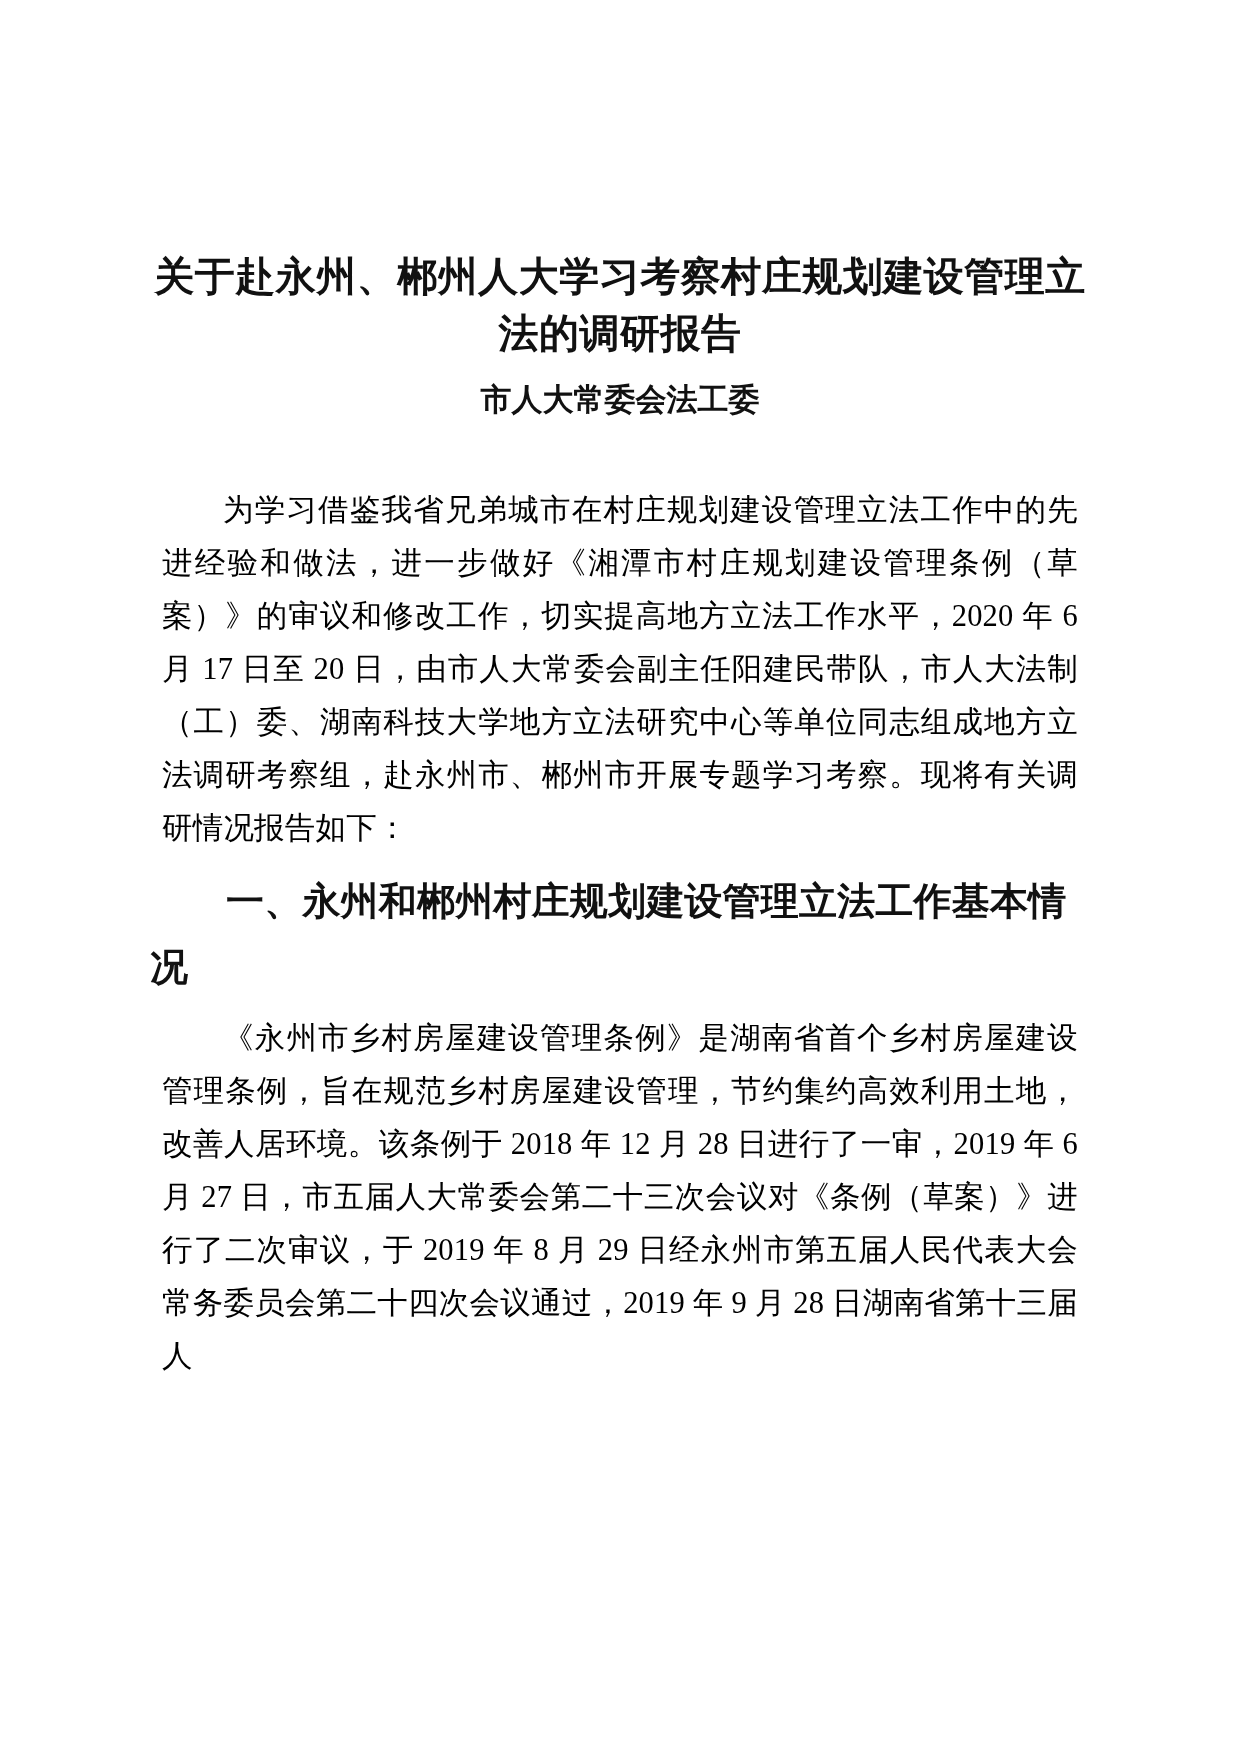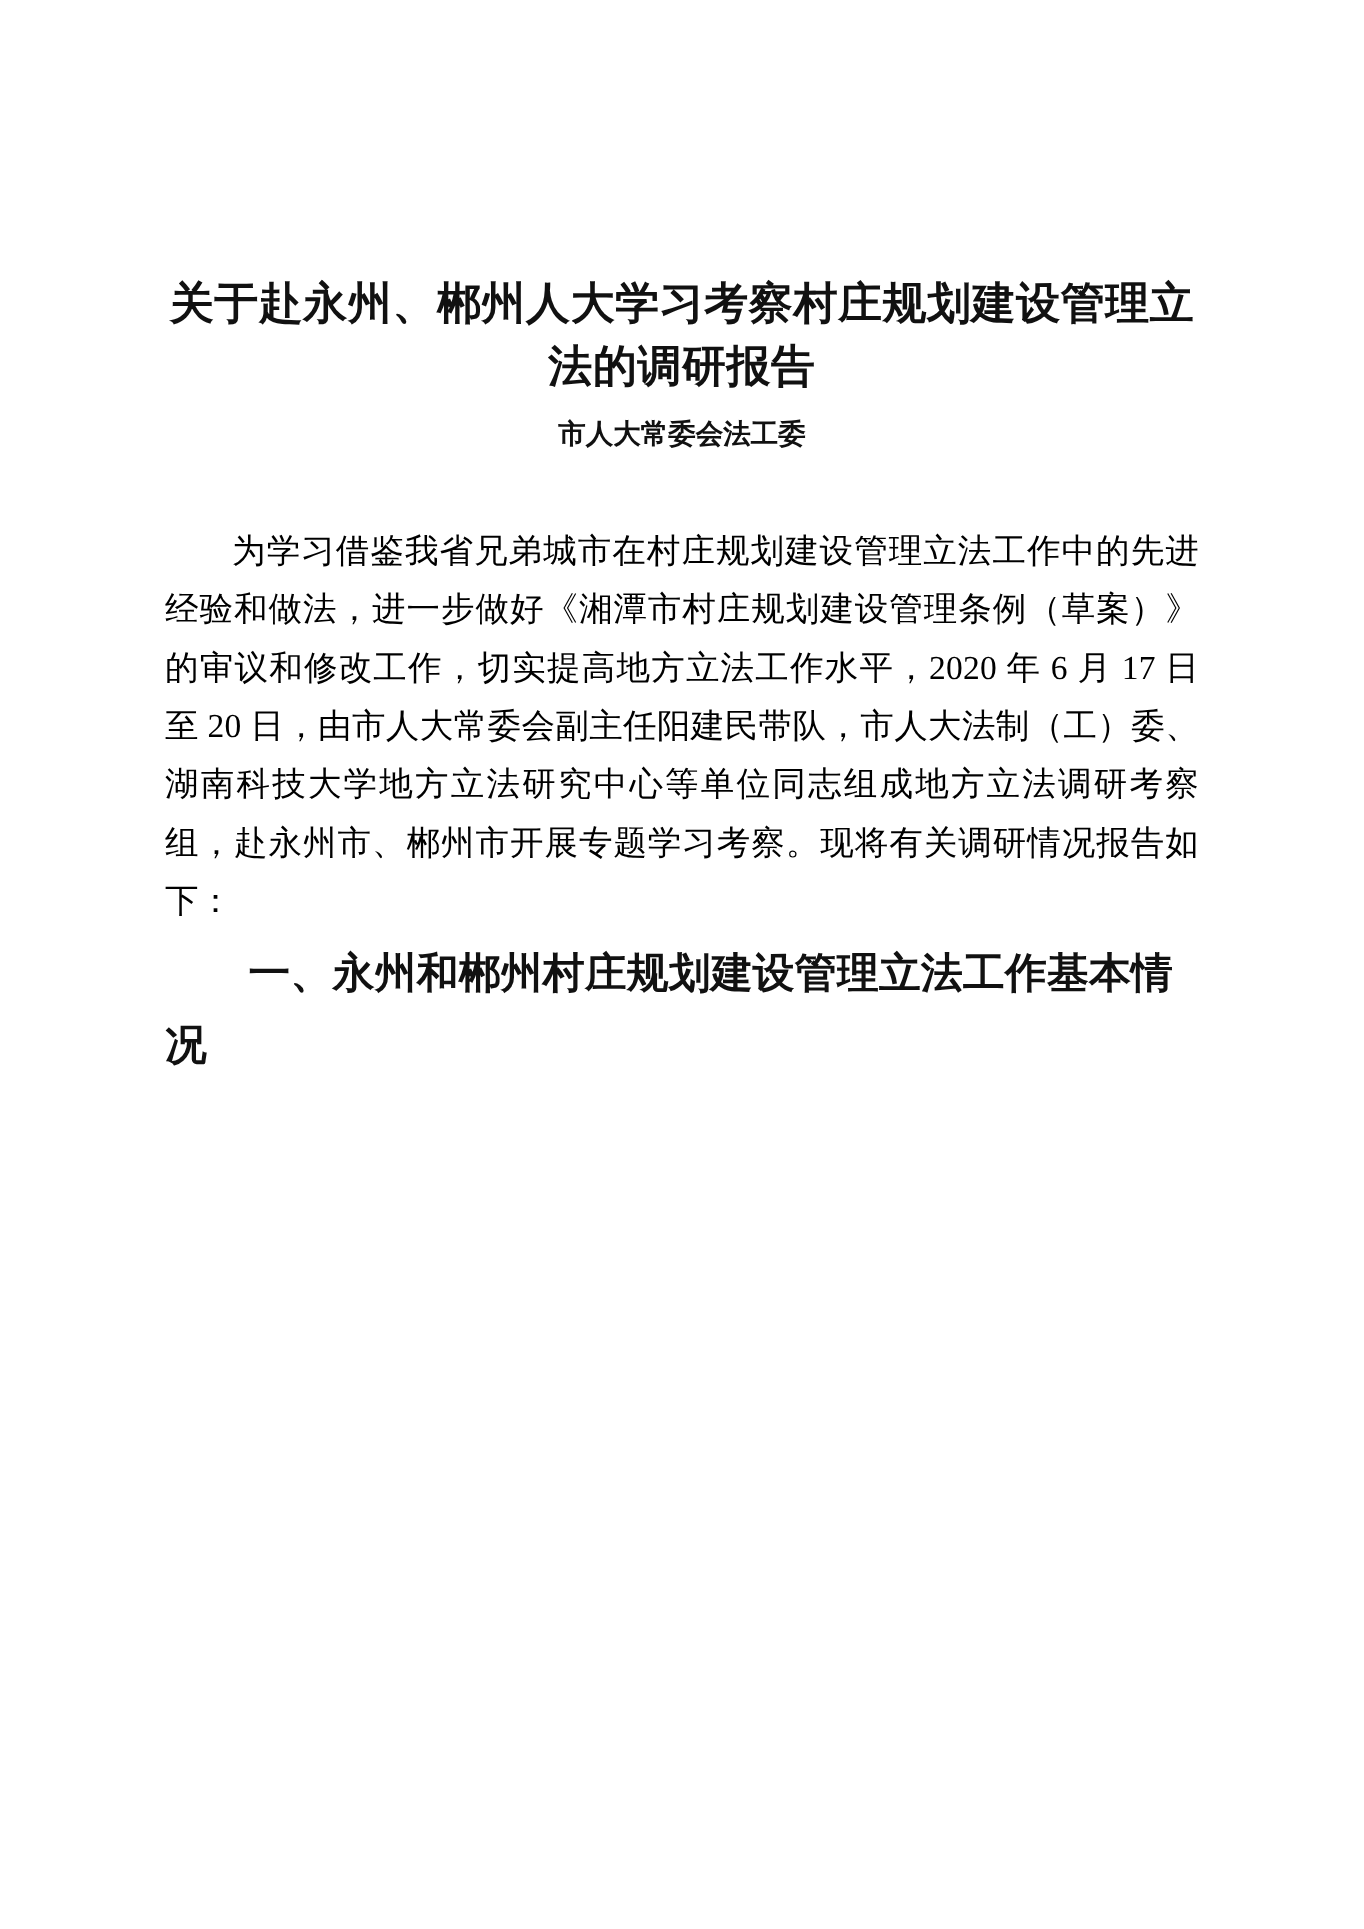--- a/index.html
+++ b/index.html
@@ -27,33 +27,33 @@
     font-size: 40px;
     line-height: 1.42;
     text-align: center;
     letter-spacing: 0.5px;
     margin: 0;
     color: #111111;
   }
   .doc-subtitle {
     font-family: "DejaVu Sans", sans-serif;
     font-weight: bold;
-    font-size: 25px;
+    font-size: 31px;
     line-height: 1.5;
     text-align: center;
     margin: 14px 0 0 0;
     color: #111111;
   }
   .body-block {
     margin-top: 62px;
   }
   p.para {
     font-size: 30.5px;
     line-height: 1.74;
-    margin: 0;
+    margin: 12px;
     text-align: justify;
     text-justify: inter-ideograph;
     text-indent: 2em;
     letter-spacing: 0.2px;
   }
   p.heading {
     font-family: "DejaVu Sans", sans-serif;
     font-weight: bold;
     font-size: 38px;
     line-height: 1.74;
@@ -70,15 +70,16 @@
 
   <h1 class="doc-title">关于赴永州、郴州人大学习考察村庄规划建设管理立法的调研报告</h1>
 
   <div class="doc-subtitle">市人大常委会法工委</div>
 
   <div class="body-block">
     <p class="para">为学习借鉴我省兄弟城市在村庄规划建设管理立法工作中的先进经验和做法，进一步做好《湘潭市村庄规划建设管理条例（草案）》的审议和修改工作，切实提高地方立法工作水平，2020 年 6 月 17 日至 20 日，由市人大常委会副主任阳建民带队，市人大法制（工）委、湖南科技大学地方立法研究中心等单位同志组成地方立法调研考察组，赴永州市、郴州市开展专题学习考察。现将有关调研情况报告如下：</p>
 
     <p class="heading">一、永州和郴州村庄规划建设管理立法工作基本情况</p>
 
+    <p class="para">《永州市乡村房屋建设管理条例》是湖南省首个乡村房屋建设管理条例，旨在规范乡村房屋建设管理，节约集约高效利用土地，改善人居环境。该条例于 2018 年 12 月 28 日进行了一审，2019 年 6 月 27 日，市五届人大常委会第二十三次会议对《条例（草案）》进行了二次审议，于 2019 年 8 月 29 日经永州市第五届人民代表大会常务委员会第二十四次会议通过，2019 年 9 月 28 日湖南省第十三届人</p>
   </div>
 
 </div>
 
 </body></html>

